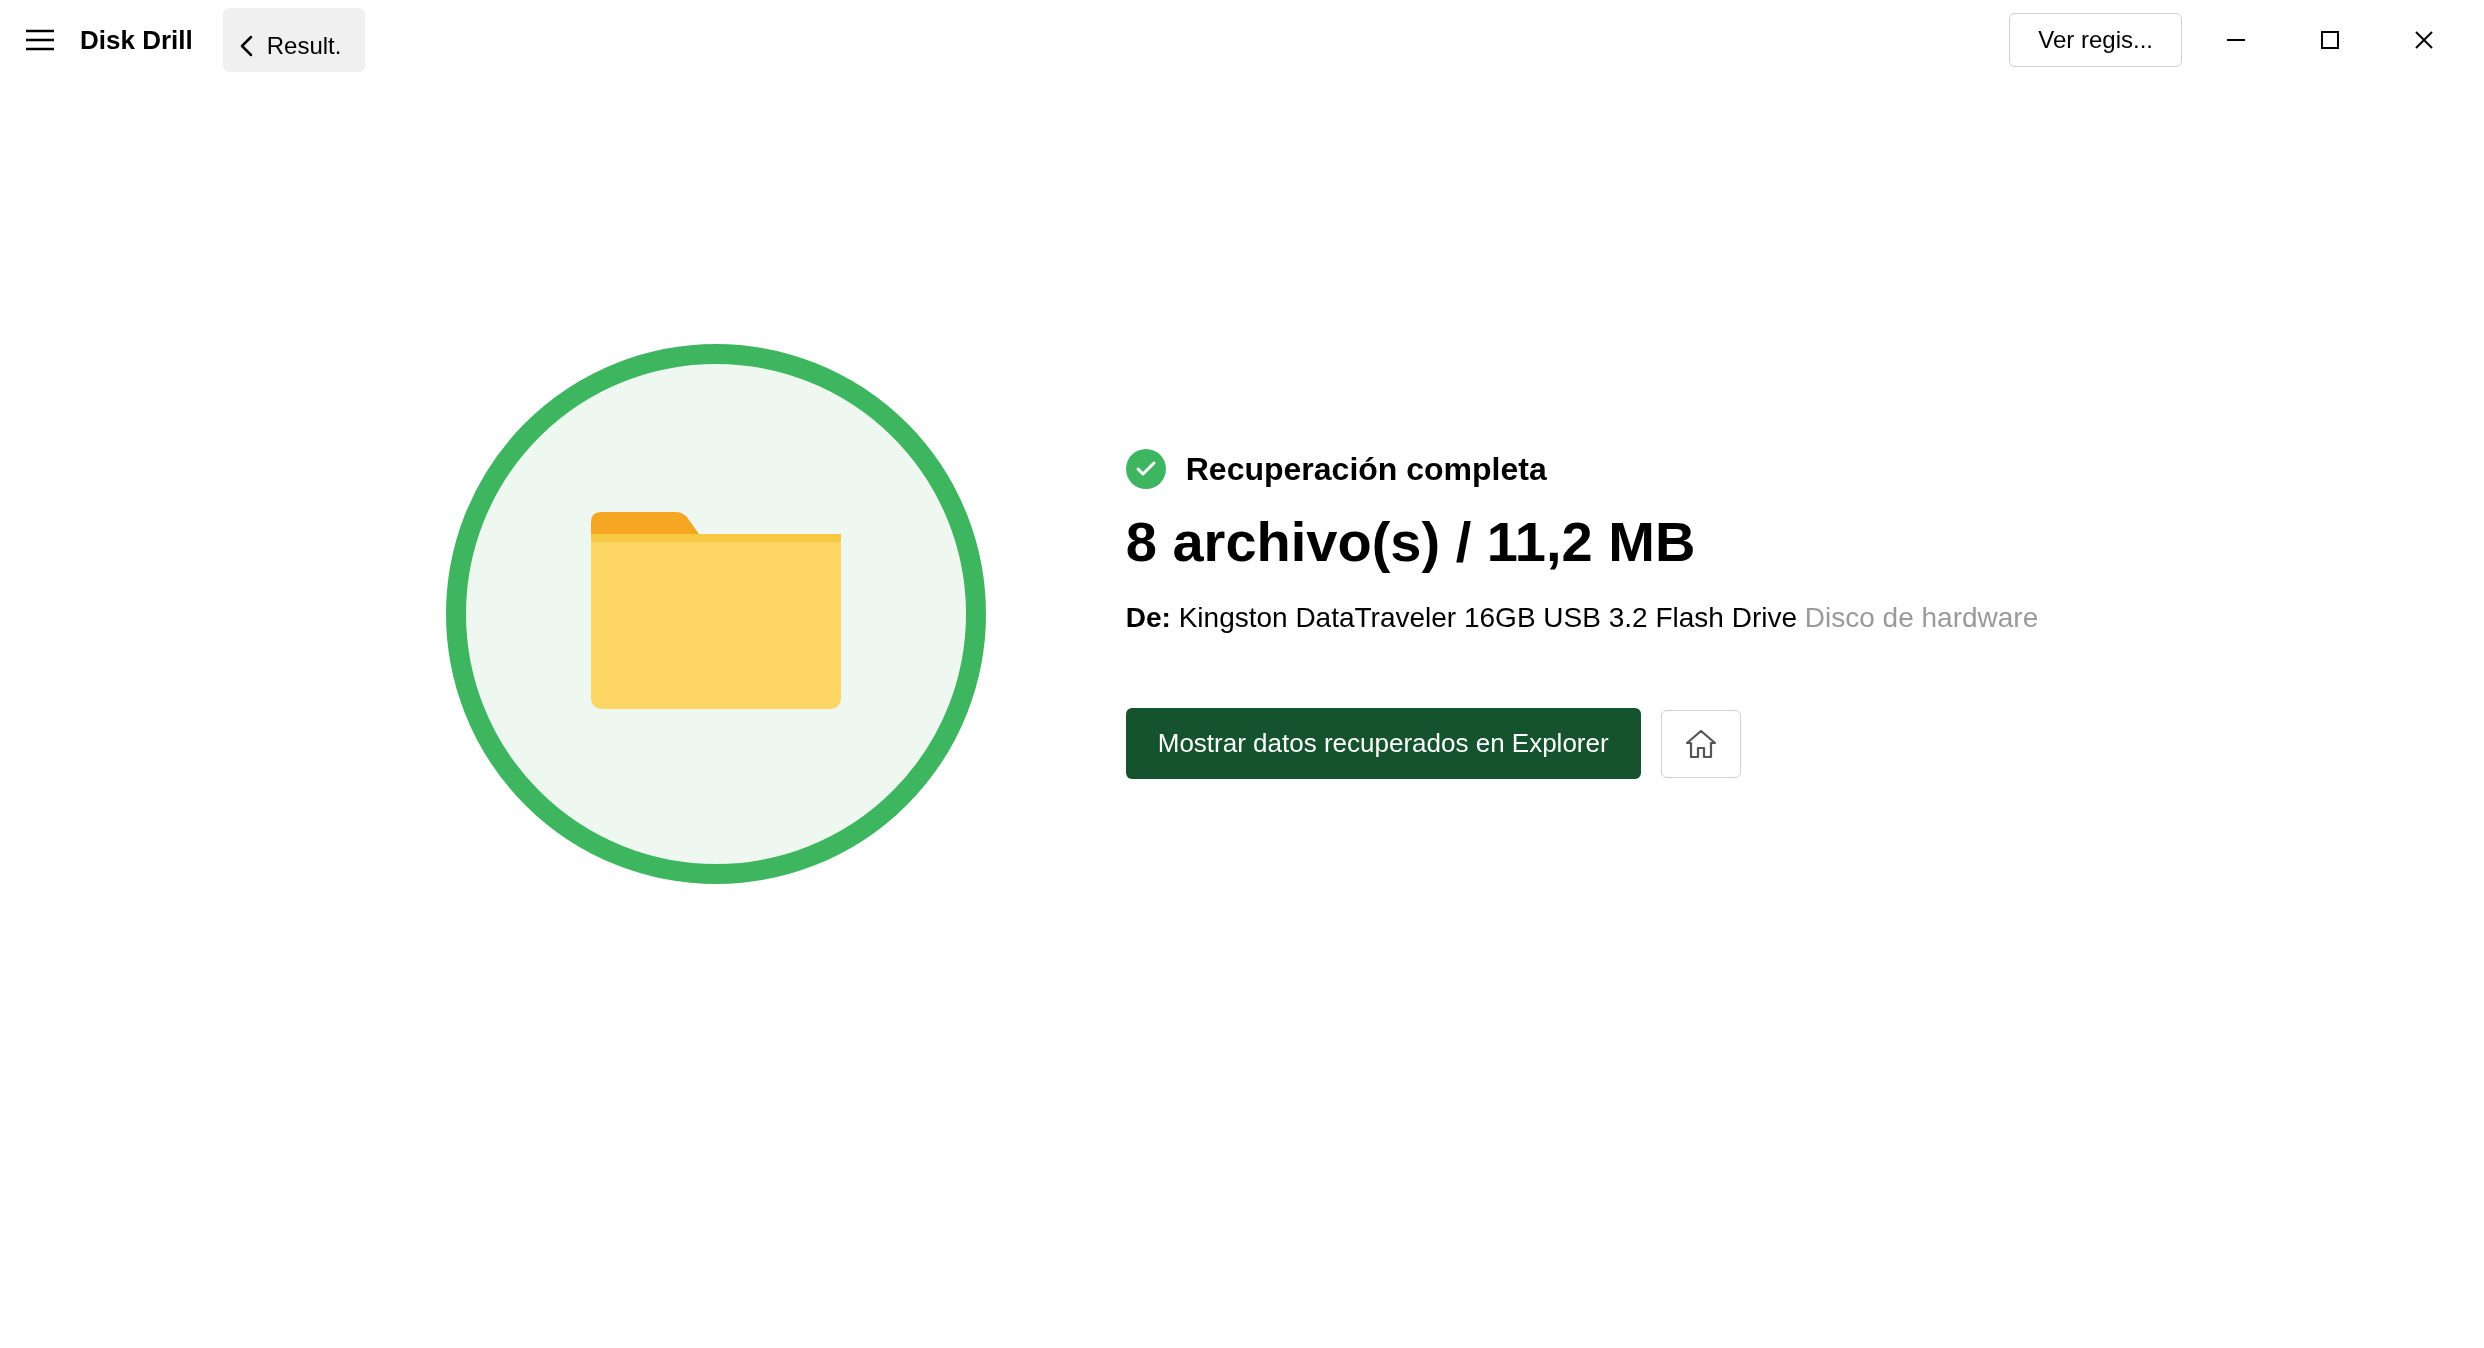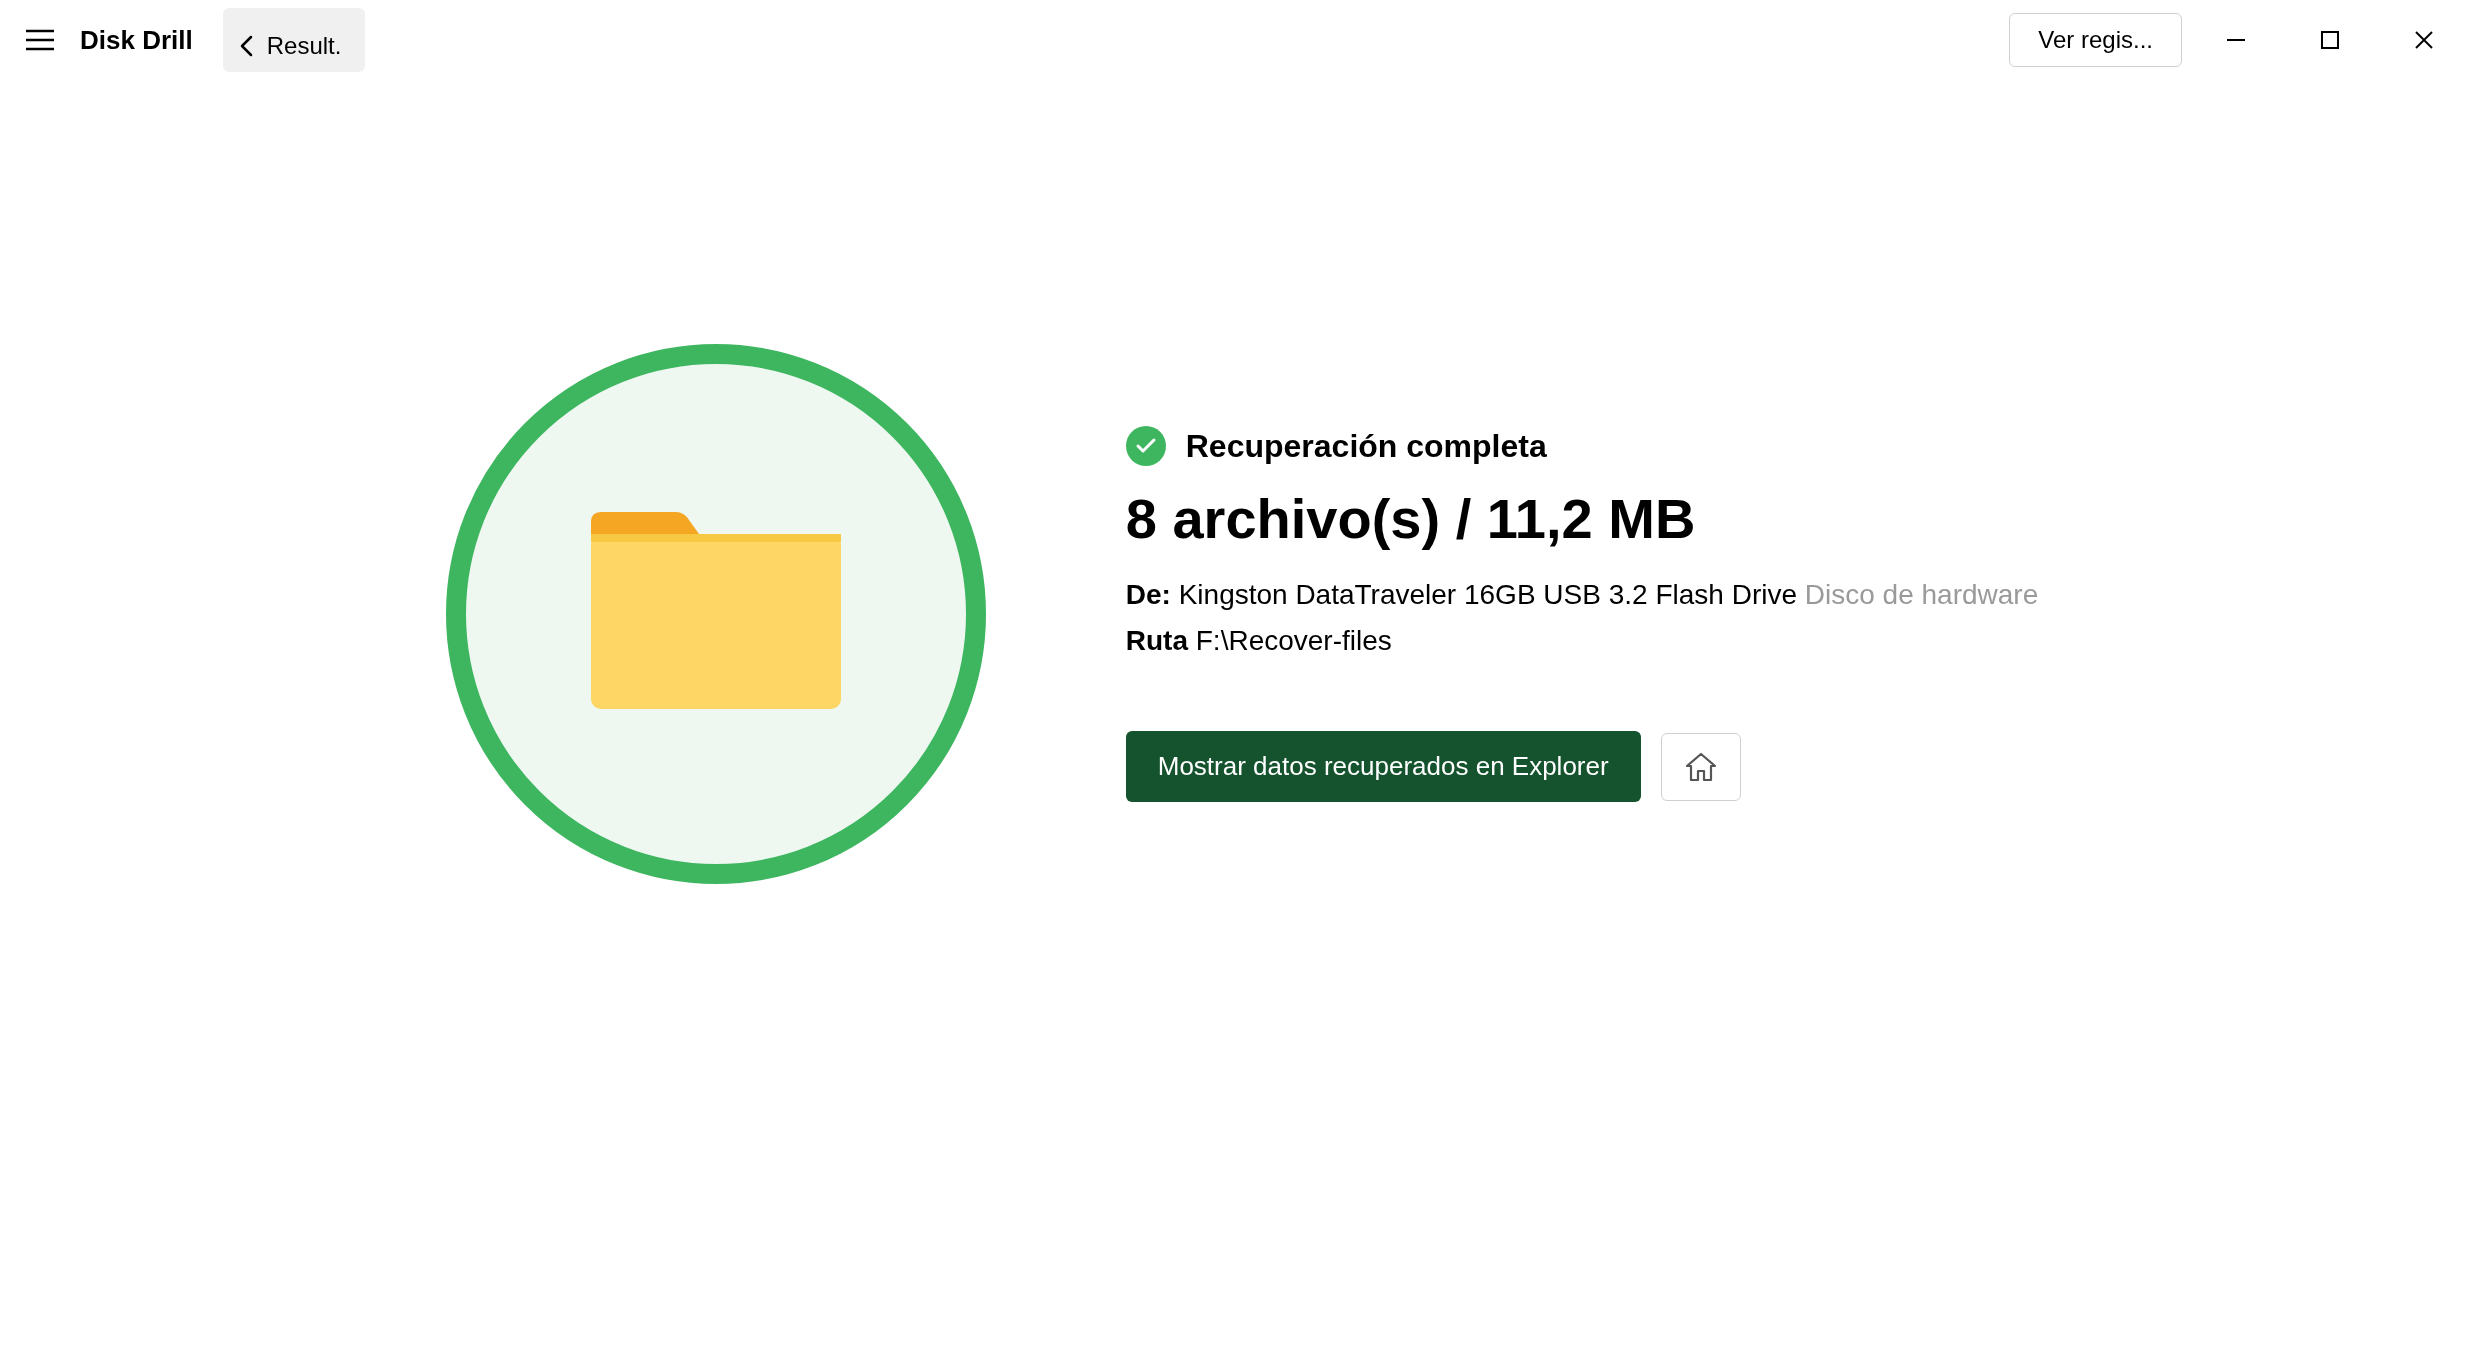--- a/index.html
+++ b/index.html
@@ -233,24 +233,20 @@
       </div>
 
       <div class="file-count">8 archivo(s) / 11,2 MB</div>
 
       <div class="detail-row">
         <span class="detail-label">De:</span>
         <span>Kingston DataTraveler 16GB USB 3.2 Flash Drive</span>
         <span class="detail-muted">Disco de hardware</span>
       </div>
 
-      <div class="detail-row">
-        <span class="detail-label">Ruta</span>
-        <span>F:\Recover-files</span>
-      </div>
 
       <div class="button-row">
         <button class="primary-button">Mostrar datos recuperados en Explorer</button>
         <button class="home-button">
           <svg width="34" height="32" viewBox="0 0 34 32">
             <path d="M 17 3 L 3 15 L 7 15 L 7 29 L 14 29 L 14 20 L 20 20 L 20 29 L 27 29 L 27 15 L 31 15 Z" fill="none" stroke="#555" stroke-width="2.2" stroke-linejoin="round"></path>
           </svg>
         </button>
       </div>
     </div>

